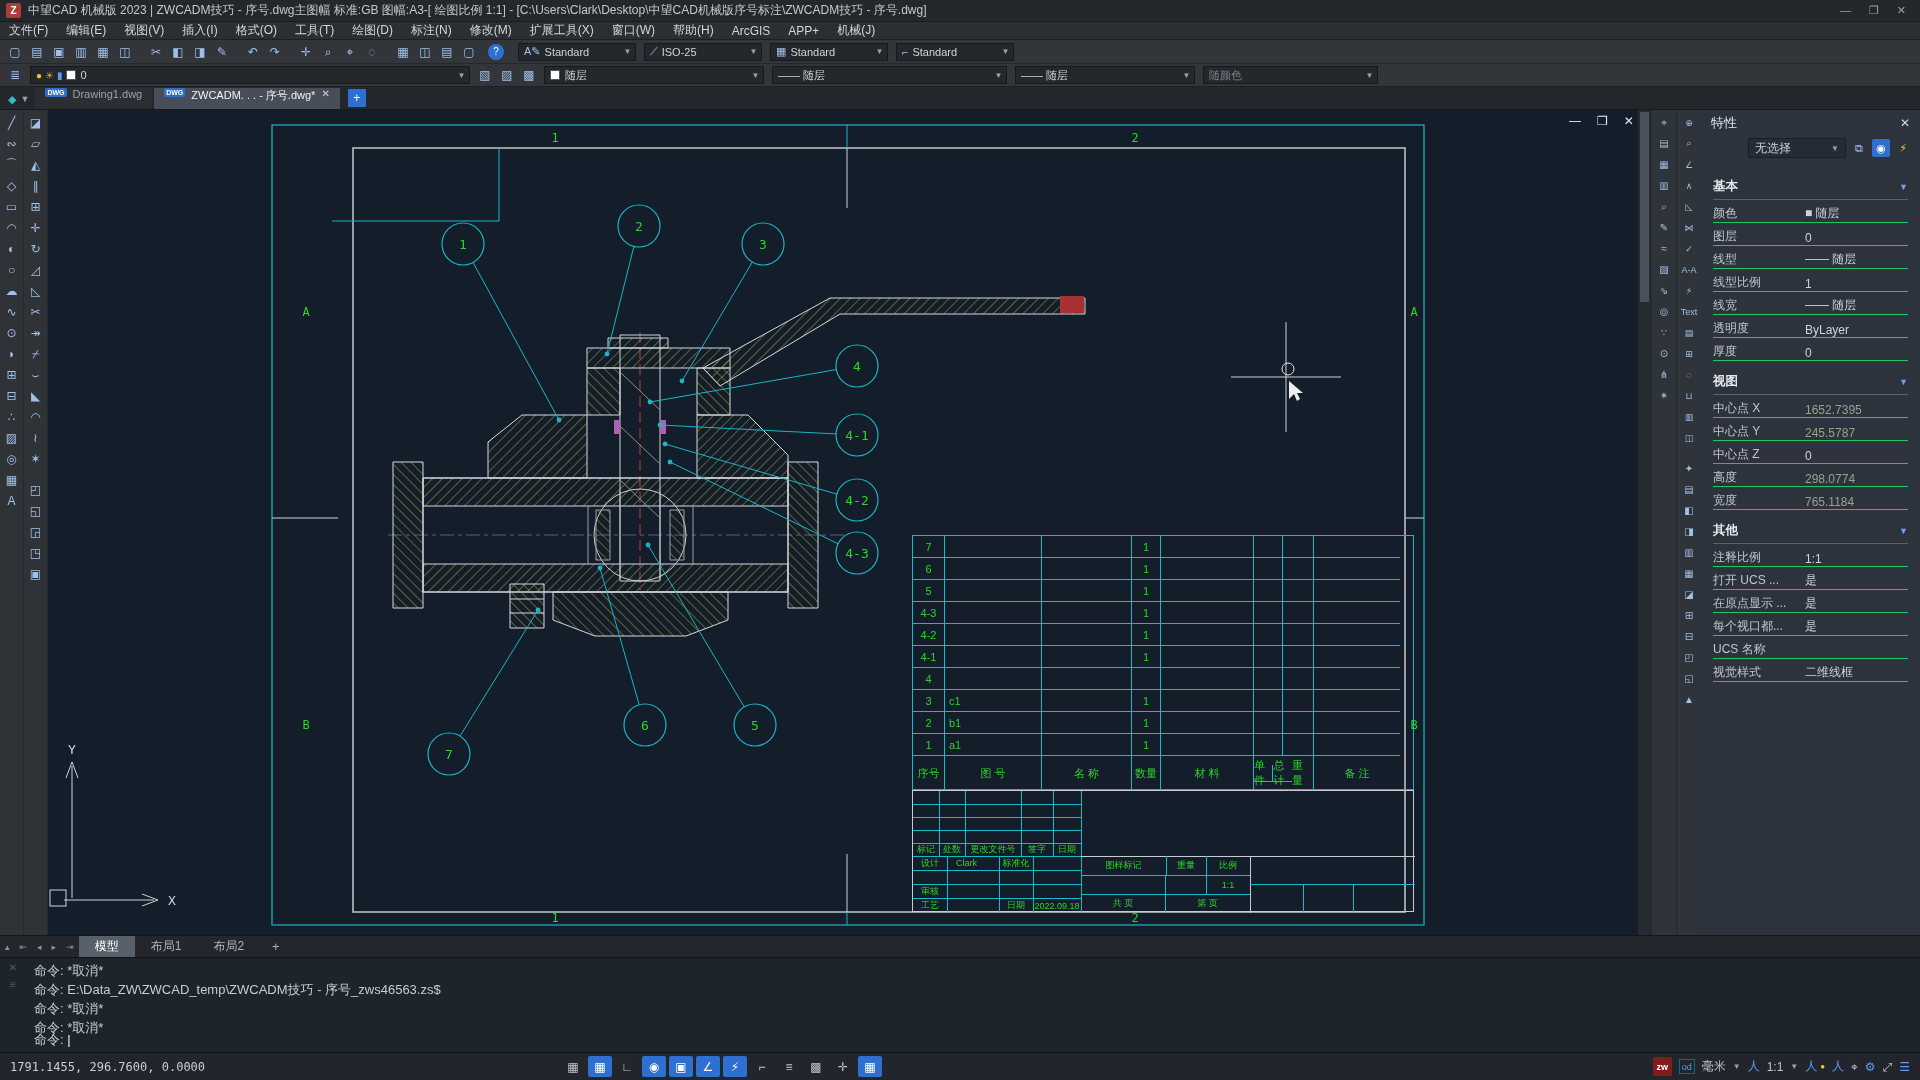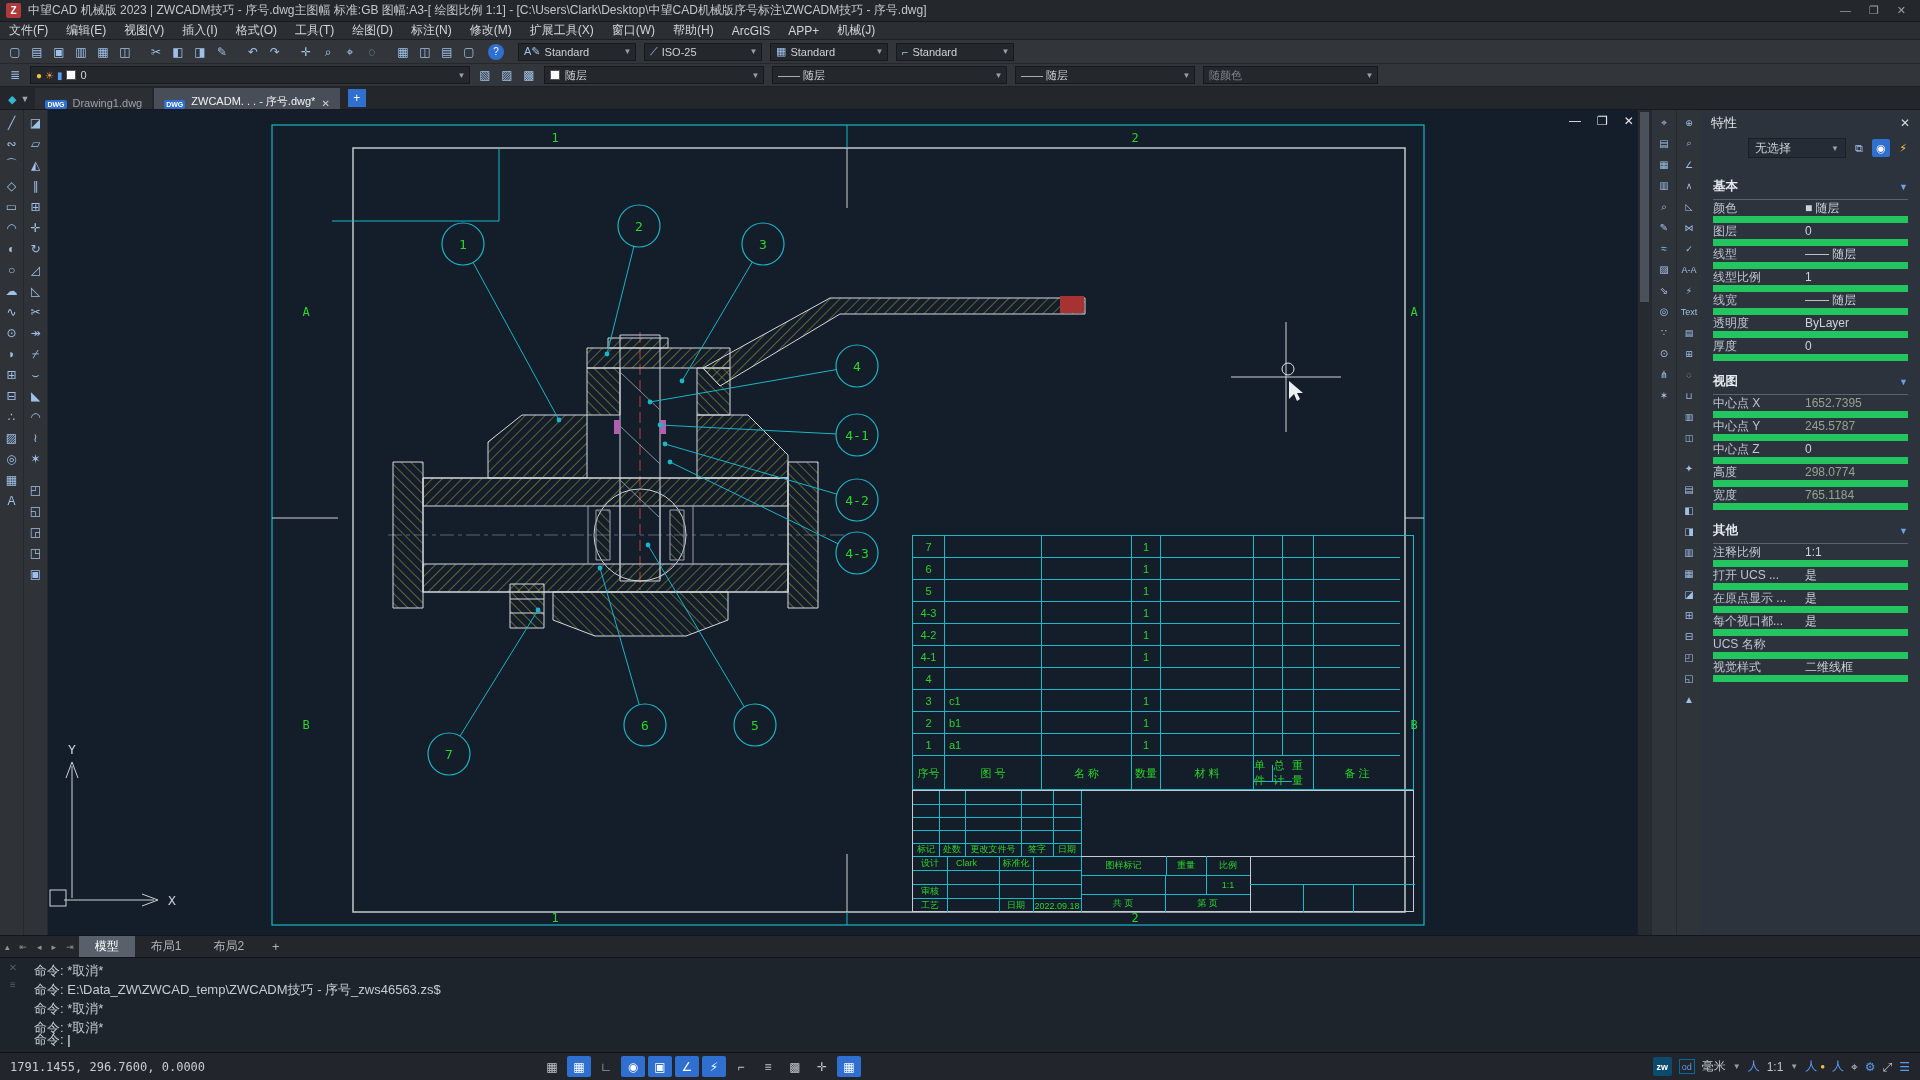--- a/index.html
+++ b/index.html
@@ -24,21 +24,21 @@
   .ticon.help{background:#2f6fd0;color:#fff;border-radius:50%;width:16px;height:16px;font-size:10px;margin-left:8px;}
   .combo{display:flex;align-items:center;height:18px;background:#24282d;border:1px solid #17191c;color:#cfd3d7;font-size:11px;padding-left:5px;margin:0 4px;}
   .combo .arr{margin-left:auto;color:#98a0a8;font-size:8px;width:15px;text-align:center;}
   .combo .cicon{color:#9fc0e8;font-size:11px;margin-right:4px;}
   .combo .sw{width:10px;height:10px;background:#fff;margin-right:5px;border:1px solid #555;}
   .combo.dis{color:#7d828a;}
   .lmini{font-size:10px;margin-right:3px;}
 
   
   .filetabs{height:23px;background:#23272b;display:flex;align-items:flex-end;border-bottom:1px solid #17191c;padding-left:6px;}
-  .ftab{height:21px;display:flex;align-items:flex-end;padding:0 10px;font-size:11px;color:#9aa2aa;background:#2b2f34;margin-right:2px;gap:6px;}
+  .ftab{height:21px;display:flex;align-items:flex-start;padding:0 10px;font-size:11px;color:#9aa2aa;background:#2b2f34;margin-right:2px;gap:6px;}
   .ftab.active{background:#474e57;color:#f0f2f4;}
   .dwgbadge{background:#2f6fd0;color:#fff;font-size:7px;padding:1px 2px;border-radius:2px;font-weight:bold;}
   .ftab .x{color:#cfd3d7;font-size:10px;}
   .newtab{width:18px;height:18px;background:#2f6fd0;color:#fff;display:flex;align-items:center;justify-content:center;font-size:12px;margin-left:6px;margin-bottom:2px;}
   .ftlead{color:#33b8cf;font-size:11px;margin:0 4px 3px 2px;}
   .ftdrop{color:#9aa2aa;font-size:9px;margin:0 6px 5px 0;}
 
   
   .main{display:flex;height:825px;}
   .vcol{width:24px;background:#2f3338;display:flex;flex-direction:column;align-items:center;border-right:1px solid #25282c;padding-top:2px;}
@@ -84,46 +84,46 @@
 
   
   .cmd{position:relative;height:95px;background:#1d242c;border-top:1px solid #0f1216;font-family:"DejaVu Sans Mono","Liberation Mono",monospace;font-size:13px;color:#c7ccd1;}
   .cmd .gutter{position:absolute;left:0;top:0;bottom:0;width:26px;color:#565c63;display:flex;flex-direction:column;align-items:center;padding-top:4px;gap:6px;font-size:10px;}
   .chist{padding:3px 0 0 34px;}
   .chist div{height:19px;line-height:19px;white-space:pre;}
   .cprompt{position:absolute;bottom:3px;left:34px;height:19px;line-height:19px;}
   .cursor{color:#eceff1;}
 
   
-  .statusbar{height:28px;background:#22262c;border-top:1px solid #0e1115;display:flex;align-items:center;}
+  .statusbar{height:28px;background:#22262c;border-top:1px solid #0e1115;display:flex;align-items:center;gap:21px;}
   .coords{margin-left:10px;font-size:12px;color:#c9cdd1;font-family:"DejaVu Sans Mono",monospace;width:300px;}
   .sicons{display:flex;gap:3px;margin-left:230px;}
   .sic{width:24px;height:21px;display:flex;align-items:center;justify-content:center;font-size:12px;color:#c0c5ca;border-radius:2px;}
   .sic.on{background:#2f6fd0;color:#fff;}
   .sright{margin-left:auto;display:flex;align-items:center;gap:7px;padding-right:10px;font-size:12px;color:#c0c5ca;}
   .sright .blue{color:#5b9bef;}
-  .sright .logo{width:19px;height:19px;background:#0c4a6e;color:#fff;display:flex;align-items:center;justify-content:center;font-size:9px;font-weight:bold;border-radius:2px;}
+  .sright .logo{width:19px;height:19px;background:#7f1d1d;color:#fff;display:flex;align-items:center;justify-content:center;font-size:9px;font-weight:bold;border-radius:2px;}
   .sright .obox{border:1px solid #0369a1;color:#5b9bef;font-size:9px;padding:0 2px;height:15px;display:flex;align-items:center;}
   .sright .caret{font-size:8px;color:#9aa0a8;}
   .ydot{color:#e8c53a;font-size:8px;margin-left:-4px;}
 
   
   .props{width:219px;background:#2d333d;display:flex;flex-direction:column;font-size:12px;color:#c6cbd3;}
   .ptitle{height:26px;display:flex;align-items:center;padding:0 10px;color:#e3e6ea;font-size:13px;gap:24px;}
   .ptitle .x{margin-left:auto;color:#d6d9de;font-size:12px;}
   .pselrow{display:flex;align-items:center;padding:2px 8px 8px 10px;gap:4px;}
   .pselect{flex:1;height:20px;background:#262c35;border:1px solid #1a1e25;display:flex;align-items:center;padding:0 6px;color:#ccd1d8;margin-left:37px;}
   .pselect .arr{margin-left:auto;font-size:8px;color:#9aa0a8;}
   .pico{width:18px;height:18px;display:flex;align-items:center;justify-content:center;color:#9fc0e8;font-size:11px;border-radius:2px;}
   .pico.on{background:#2f6fd0;color:#fff;}
   .pico.bolt{color:#e8c53a;}
   .psec{padding:0 12px;}
   .pshead{display:flex;align-items:center;height:26px;margin-top:8px;border-bottom:1px solid #5a6270;color:#e6e9ed;font-weight:bold;font-size:12.5px;}
   .pshead .chev{margin-left:auto;color:#6ea0e8;font-size:9px;}
-  .prow{display:flex;align-items:center;height:23px;border-bottom:7px solid #22c55e;}
+  .prow{display:flex;align-items:flex-end;height:23px;border-bottom:1px solid #22c55e;}
   .plabel{width:92px;color:#bfc5cd;overflow:hidden;white-space:nowrap;}
   .pvalue{flex:1;color:#ced3da;white-space:nowrap;}
   .prow.olive .pvalue{color:#99a18e;}
 </style>
 </head>
 <body>
 
 <div class="titlebar">
   <div class="applogo">Z</div>
   <div class="apptitle">中望CAD 机械版 2023 | ZWCADM技巧 - 序号.dwg主图幅  标准:GB 图幅:A3-[ 绘图比例 1:1] - [C:\Users\Clark\Desktop\中望CAD机械版序号标注\ZWCADM技巧 - 序号.dwg]</div>

